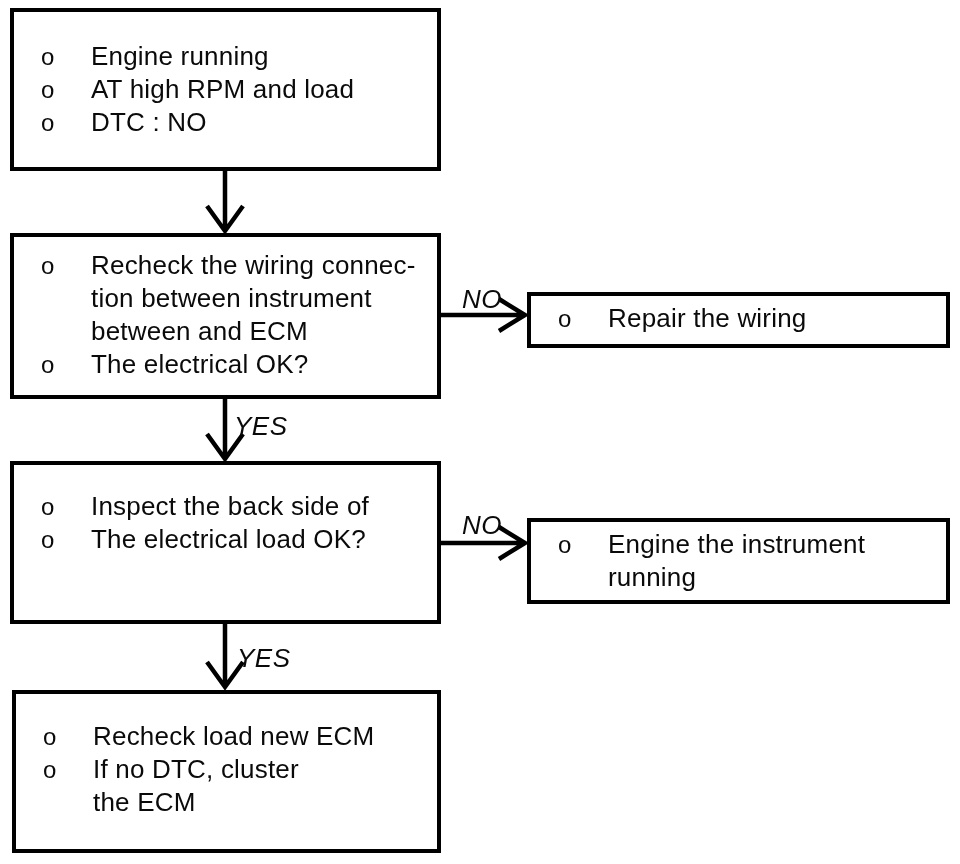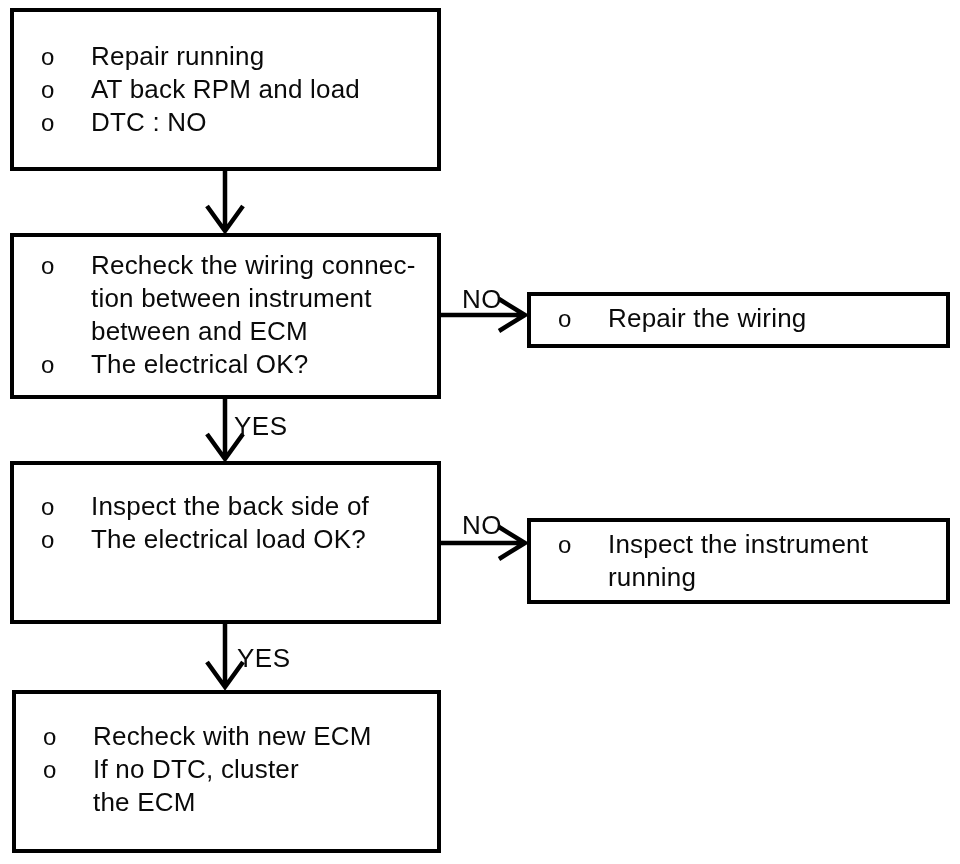--- a/index.html
+++ b/index.html
@@ -47,20 +47,21 @@
     font-size: 26px;
     line-height: 33px;
     letter-spacing: 0.2px;
     white-space: nowrap;
   }
   .edge-label {
     position: absolute;
     font-size: 26px;
     line-height: 28px;
     letter-spacing: 0.5px;
+    font-style: italic;
   }
 </style>
 </head>
 <body>
 
 <div class="canvas">
 
   <svg class="arrows" viewBox="0 0 960 864">
     <g stroke="#000000" stroke-width="4.5" fill="none">
       <path d="M225 170 L225 231 M207 206 L225 231 L243 206"></path>
@@ -68,27 +69,27 @@
       <path d="M225 623 L225 687 M207 662 L225 687 L243 662"></path>
       <path d="M440 315 L524 315 M499 299 L525 315 L499 331"></path>
       <path d="M440 543 L524 543 M499 527 L525 543 L499 559"></path>
     </g>
   </svg>
 
   <div class="box" style="left:10px;top:8px;width:431px;height:163px;padding-top:28px">
     <div class="item">
       <span class="bullet">o</span>
       <span class="text">
-        <span class="line">Repair running</span>
+        <span class="line">Engine running</span>
       </span>
     </div>
     <div class="item">
       <span class="bullet">o</span>
       <span class="text">
-        <span class="line">AT back RPM and load</span>
+        <span class="line">AT high RPM and load</span>
       </span>
     </div>
     <div class="item">
       <span class="bullet">o</span>
       <span class="text">
         <span class="line">DTC : NO</span>
       </span>
     </div>
   </div>
 
@@ -130,31 +131,31 @@
       <span class="text">
         <span class="line">The electrical load OK?</span>
       </span>
     </div>
   </div>
 
   <div class="box" style="left:527px;top:518px;width:423px;height:86px;padding-top:6px">
     <div class="item">
       <span class="bullet">o</span>
       <span class="text">
-        <span class="line">Inspect the instrument</span>
+        <span class="line">Engine the instrument</span>
         <span class="line">running</span>
       </span>
     </div>
   </div>
 
   <div class="box" style="left:12px;top:690px;width:429px;height:163px;padding-top:26px">
     <div class="item">
       <span class="bullet">o</span>
       <span class="text">
-        <span class="line">Recheck with new ECM</span>
+        <span class="line">Recheck load new ECM</span>
       </span>
     </div>
     <div class="item">
       <span class="bullet">o</span>
       <span class="text">
         <span class="line">If no DTC, cluster</span>
         <span class="line">the ECM</span>
       </span>
     </div>
   </div>

